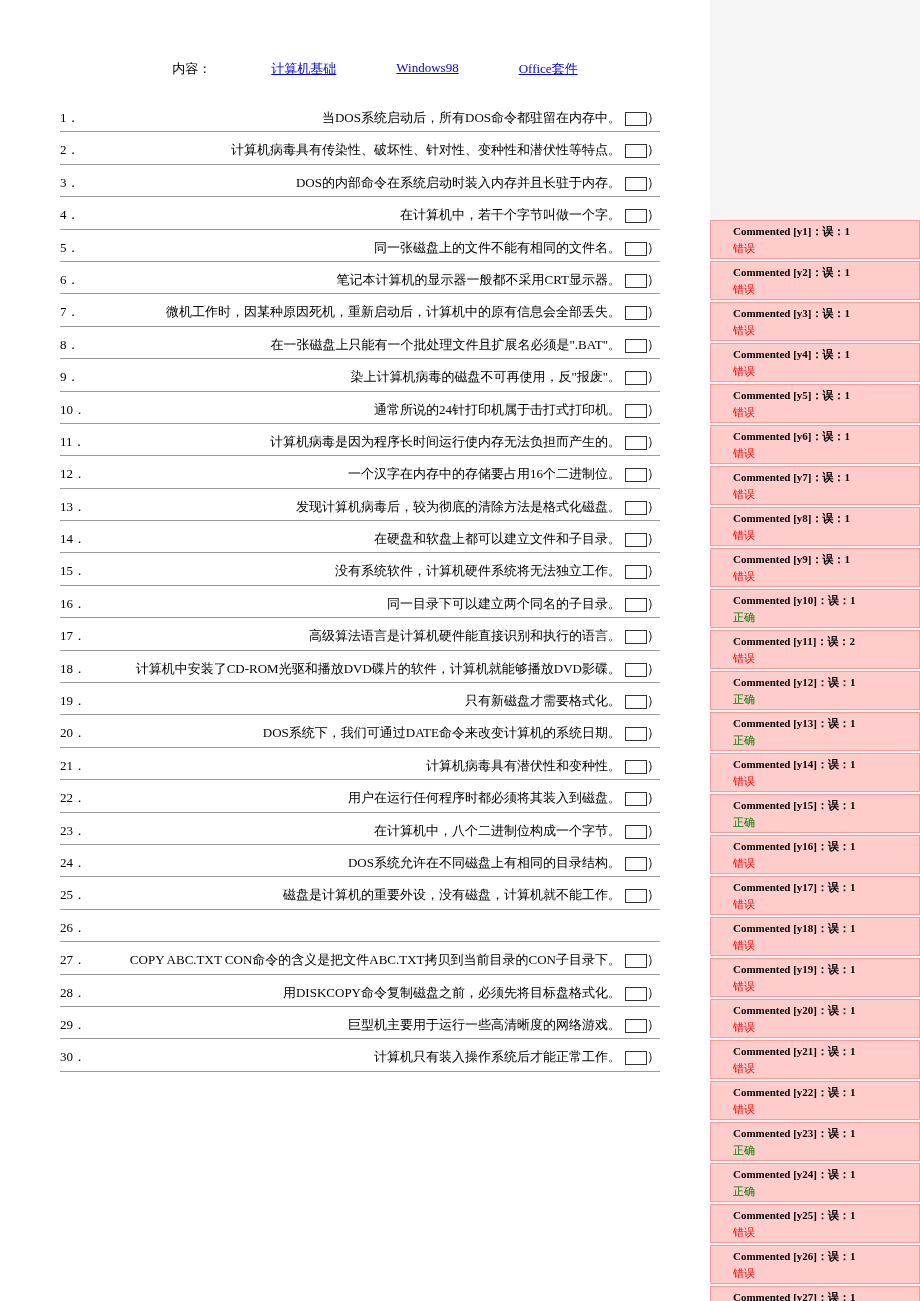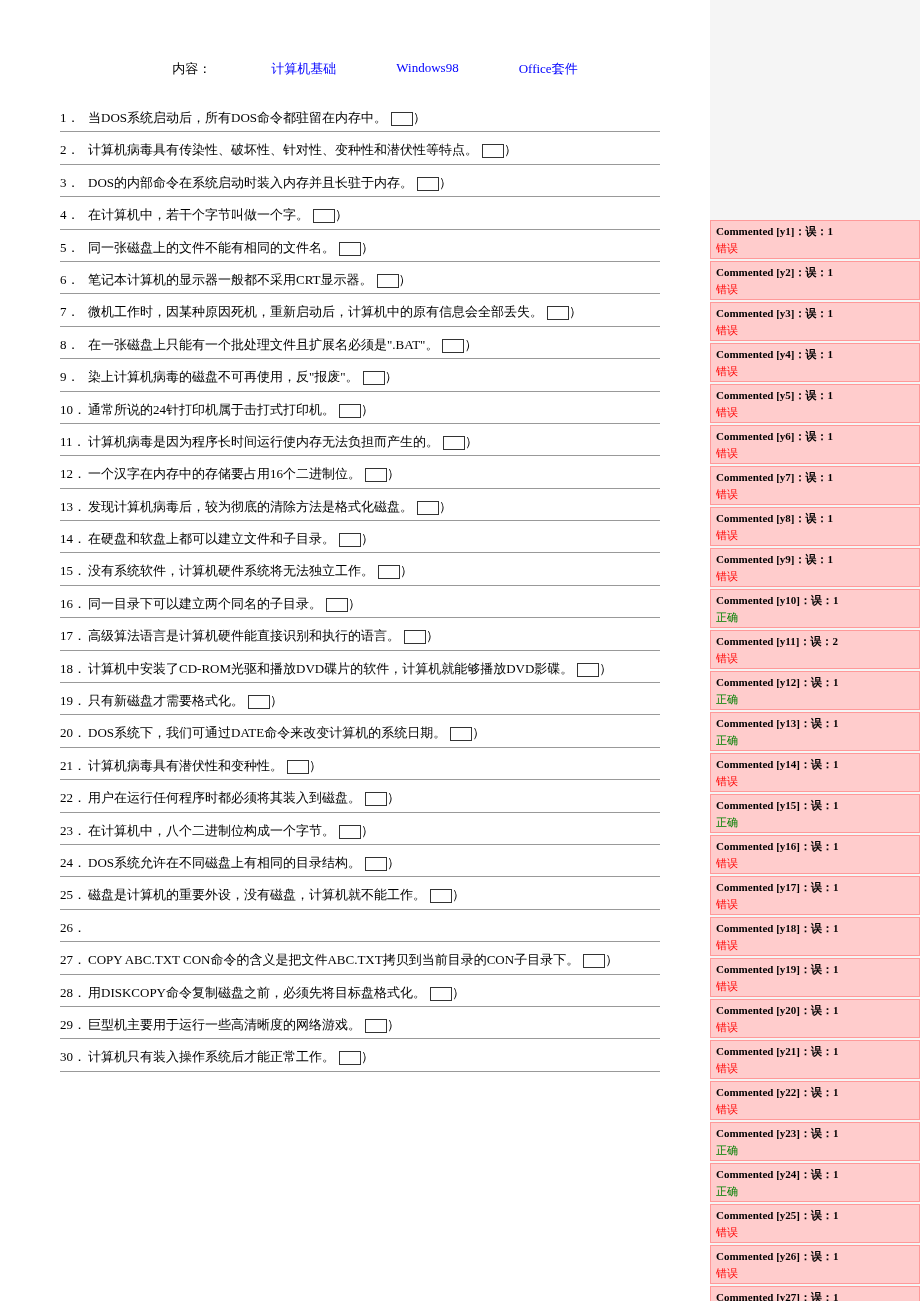--- a/index.html
+++ b/index.html
@@ -37,20 +37,21 @@
     }
     .nav-links {
       display: flex;
       gap: 60px;
       margin-bottom: 12px;
       margin-left: 30px;
       justify-content: center;
     }
     .nav-link {
       color: #00f;
+      text-decoration: underline;
       font-size: 13px;
       cursor: pointer;
     }
     .notice {
       font-size: 13px;
       margin-bottom: 18px;
     }
     .section-title {
       text-align: center;
       font-size: 16px;
@@ -76,36 +77,37 @@
       line-height: 1.8;
       border-bottom: 1px solid #999;
       padding-bottom: 2px;
     }
     .q-num {
       min-width: 28px;
       flex-shrink: 0;
     }
     .q-text {
       flex: 1;
+      text-align: right;
     }
     .q-bracket {
       display: inline-block;
       width: 22px;
       height: 14px;
       border: 1px solid #333;
       margin-left: 4px;
       vertical-align: middle;
       background: #fff;
     }
     
     .comment-block {
       background: #ffcccc;
       border: 1px solid #ff9999;
       margin-bottom: 2px;
-      padding: 2px 5px;
+      padding: 2px 22px;
       font-size: 11px;
       font-family: SimSun, serif;
       line-height: 1.5;
     }
     .comment-title {
       font-weight: bold;
       color: #000;
     }
     .comment-result {
       font-weight: normal;

